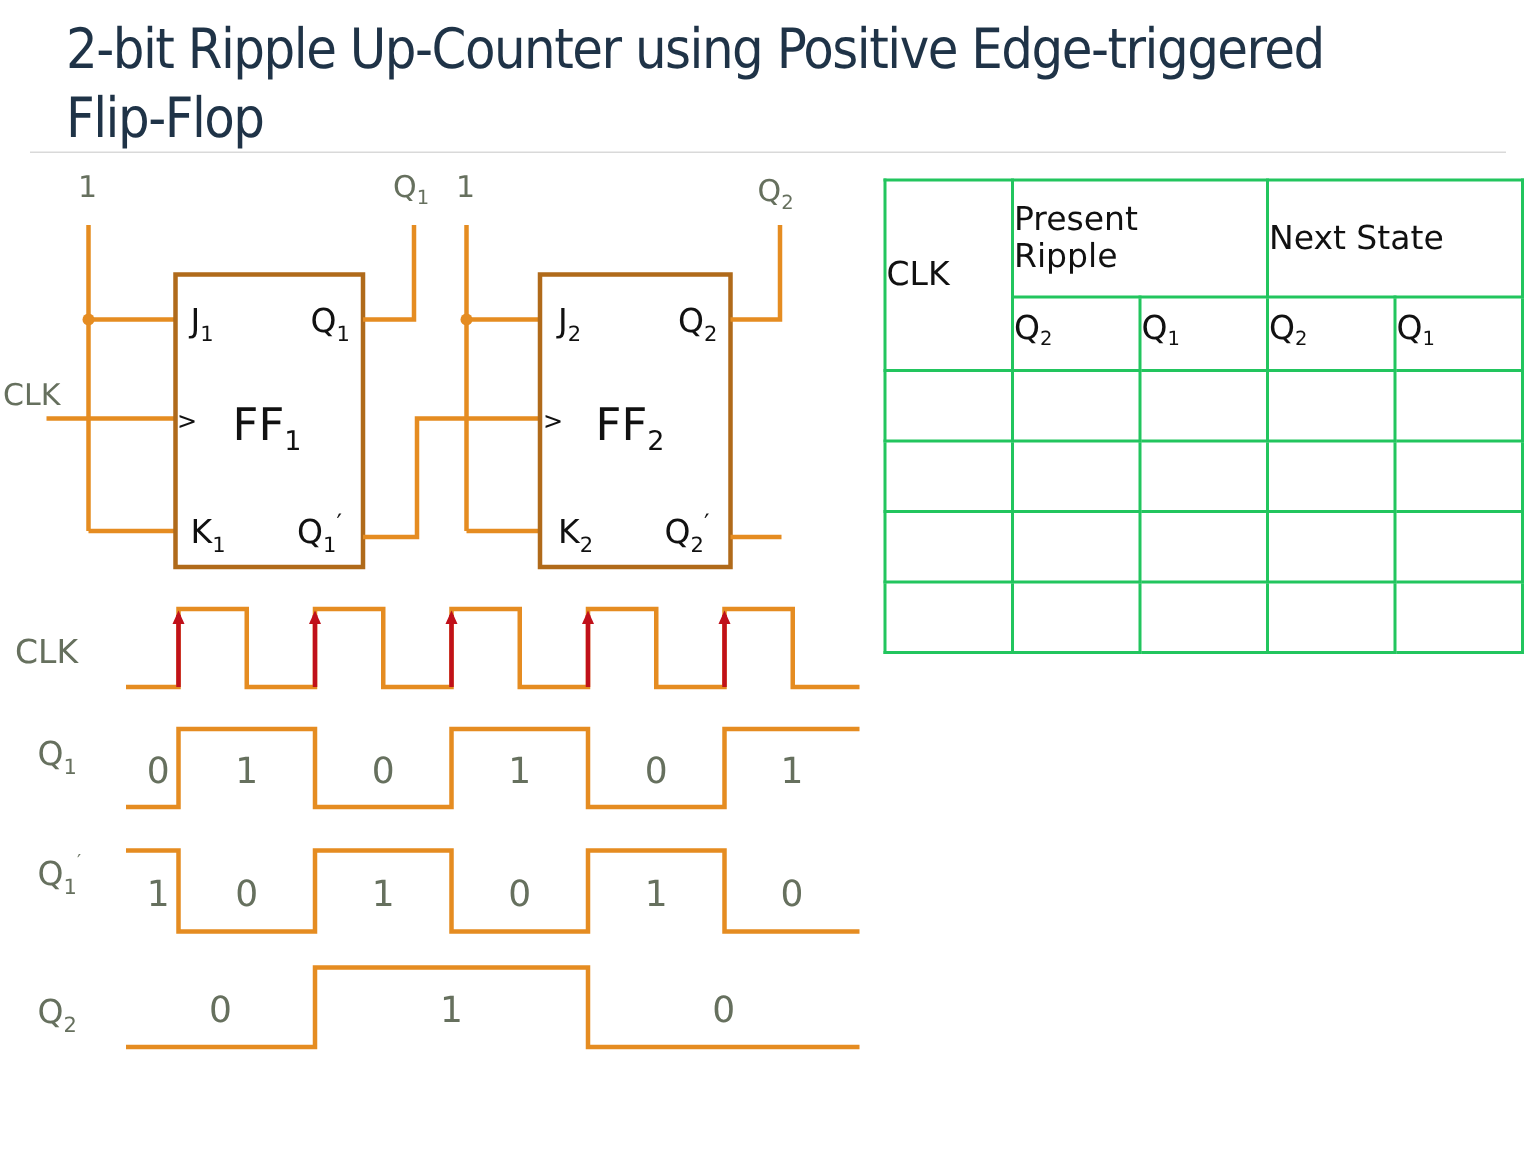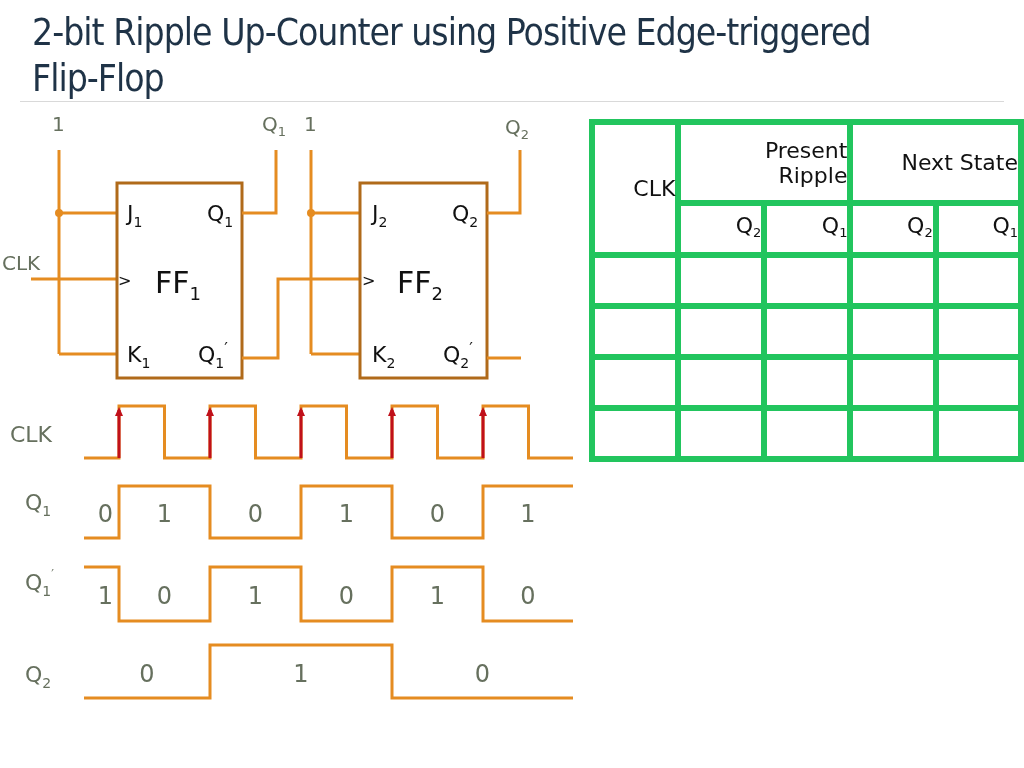--- a/index.html
+++ b/index.html
@@ -1,29 +1,29 @@
 <!DOCTYPE html>
 <html><head>
 <meta charset="utf-8">
 <style>
   html, body { margin:0; padding:0; background:#ffffff; }
   body { width:1024px; height:768px; position:relative; overflow:hidden;
          font-family:"DejaVu Sans", sans-serif; }
-  .title { position:absolute; left:32px; top:10px; width:900px;
+  .title { position:absolute; left:44px; top:10px; width:900px;
            font-family:"DejaVu Sans", sans-serif; font-size:37px; line-height:46px;
            color:#1f3347; letter-spacing:-1px; font-stretch:condensed; }
   .title-rule { position:absolute; left:20px; top:101px; width:984px; height:1px; background:#d9d9d9; }
   svg { position:absolute; left:0; top:0; }
   .lbl-grey { fill:#66705e; font-family:"DejaVu Sans", sans-serif; }
   .lbl-black { fill:#111; font-family:"DejaVu Sans", sans-serif; }
   .wire { stroke:#e58c21; stroke-width:3; fill:none; }
   .box { stroke:#b06a1a; stroke-width:3; fill:#fff; }
   table.st { position:absolute; left:589px; top:119px; border-collapse:collapse;
              font-family:"DejaVu Sans", sans-serif; color:#111; }
-  table.st td { border:6px solid #22c55e; text-align:right; padding:0; }
+  table.st td { border:2px solid #22c55e; text-align:left; padding:0; }
   table.st td.h { font-size:22px; line-height:25px; }
   sub { font-size:13px; vertical-align:-4px; }
 </style>
 </head>
 <body>
 
 <div class="title">2-bit Ripple Up-Counter using Positive Edge-triggered Flip-Flop</div>
 <div class="title-rule"></div>
 
 <svg width="590" height="400">

